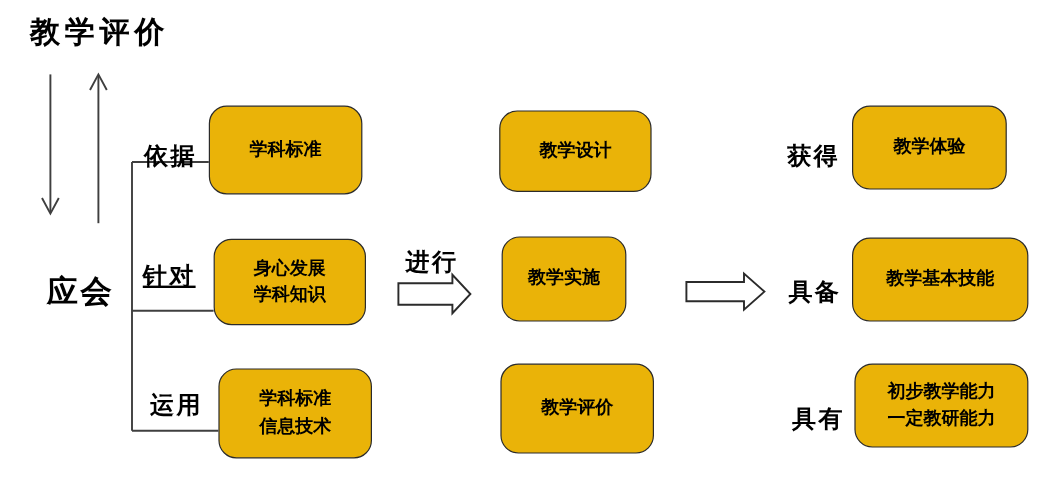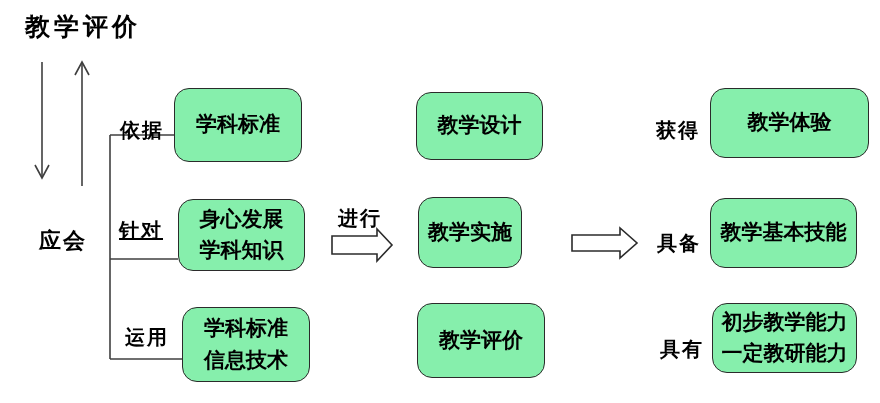--- a/index.html
+++ b/index.html
@@ -9,43 +9,43 @@
     font-family:"Liberation Serif","DejaVu Serif",serif; color:#000000;
     overflow:hidden;
   }
   .connector-svg { position:absolute; left:0; top:0; }
   .title {
     position:absolute; left:25px; top:10px;
     font-size:25px; font-weight:700; letter-spacing:4px; white-space:nowrap;
   }
   .rbox {
     position:absolute; border:1.6px solid #2b2b2b; border-radius:15px;
-    background:#86efac; display:flex; flex-direction:column;
+    background:#eab308; display:flex; flex-direction:column;
     align-items:center; justify-content:center;
-    font-size:21px; font-weight:700; line-height:1.5; text-align:center;
+    font-size:15px; font-weight:700; line-height:1.5; text-align:center;
     white-space:nowrap;
   }
   .lbl {
     position:absolute; font-size:20px; font-weight:700;
     letter-spacing:2px; white-space:nowrap;
   }
   
   .b1 { left:174px; top:88px;  width:128px; height:74px; }
   .b2 { left:178px; top:199px; width:127px; height:72px; }
   .b3 { left:182px; top:307px; width:128px; height:75px; }
   
   .b4 { left:416px; top:92px;  width:127px; height:68px; }
   .b5 { left:418px; top:197px; width:104px; height:71px; }
   .b6 { left:417px; top:303px; width:128px; height:75px; }
   
-  .b7 { left:710px; top:88px;  width:159px; height:70px; }
+  .b7 { left:710px; top:88px;  width:129px; height:70px; }
   .b8 { left:710px; top:198px; width:147px; height:70px; }
   .b9 { left:712px; top:303px; width:145px; height:70px; }
   
-  .l-yinghui { left:39px;  top:226px; font-size:22px; }
+  .l-yinghui { left:39px;  top:226px; font-size:26px; }
   .l-yiju    { left:120px; top:117px; }
   .l-zhendui { left:119px; top:217px;text-decoration:underline; }
   .l-yunyong { left:125px; top:324px; }
   .l-jinxing { left:338px; top:205px; }
   .l-huode   { left:656px; top:117px; }
   .l-jubei   { left:657px; top:230px; }
   .l-juyou   { left:660px; top:336px; }
 </style>
 </head>
 <body>

